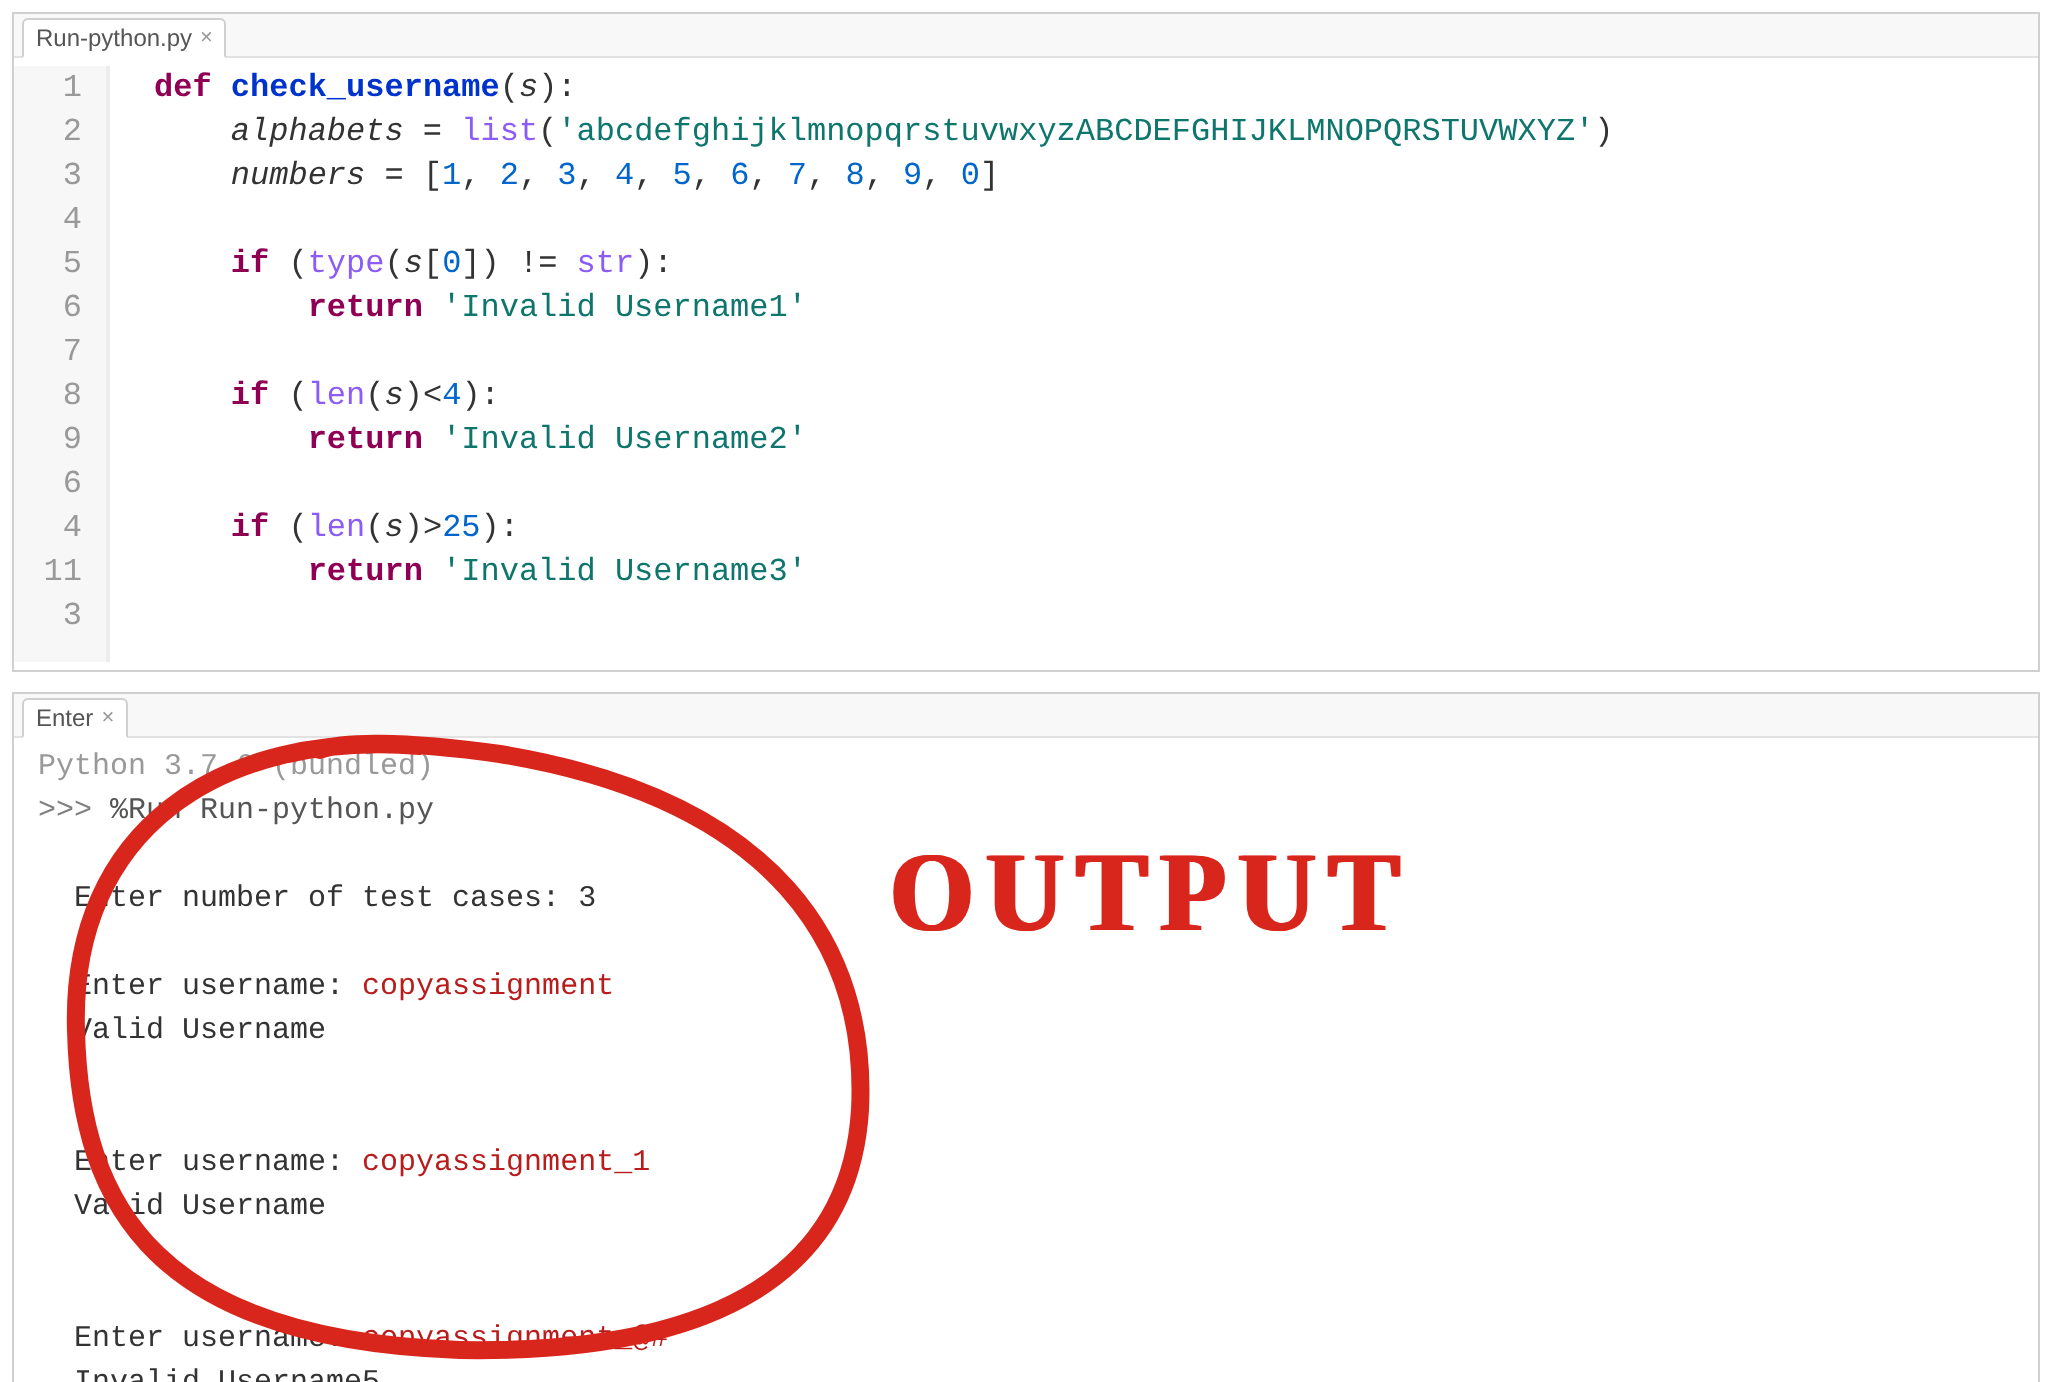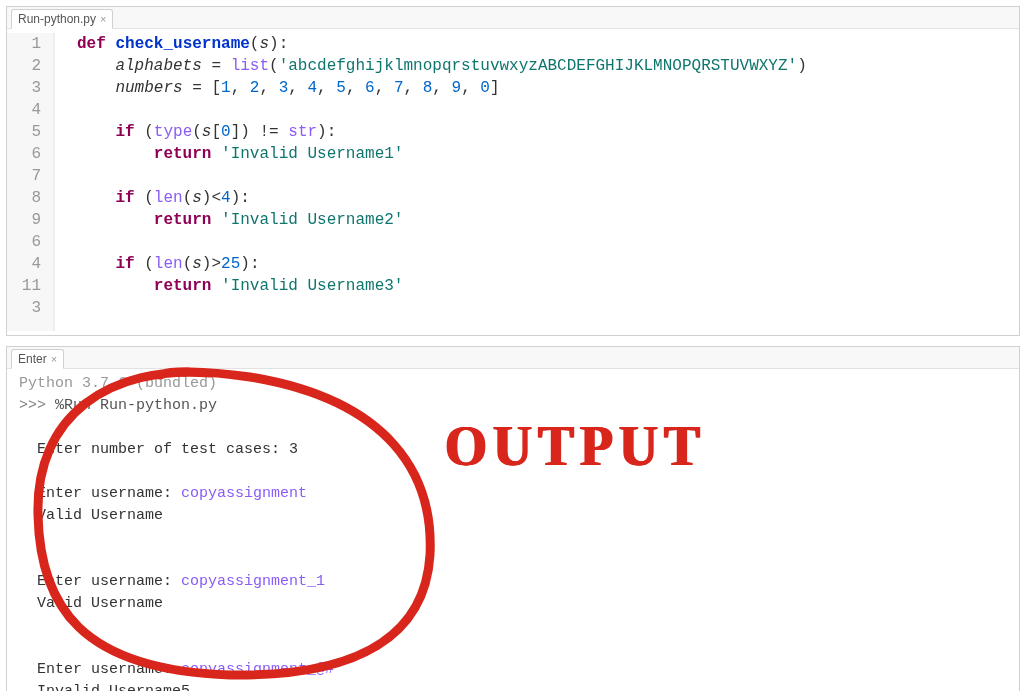--- a/index.html
+++ b/index.html
@@ -81,21 +81,21 @@
     .shell-body {
       font-family: Consolas, "Courier New", monospace;
       font-size: 15px;
       line-height: 22px;
       padding: 4px 12px 12px 12px;
       white-space: pre;
     }
     .dim { color: #999; }
     .prompt { color: #808080; }
     .magic { color: #555; }
-    .userinput { color: #8b5cf6; }
+    .userinput { color: #b91c1c; }
 
     
     .annotation {
       position: absolute;
       pointer-events: none;
     }
     .output-label {
       position: absolute;
       left: 445px;
       top: 415px;

